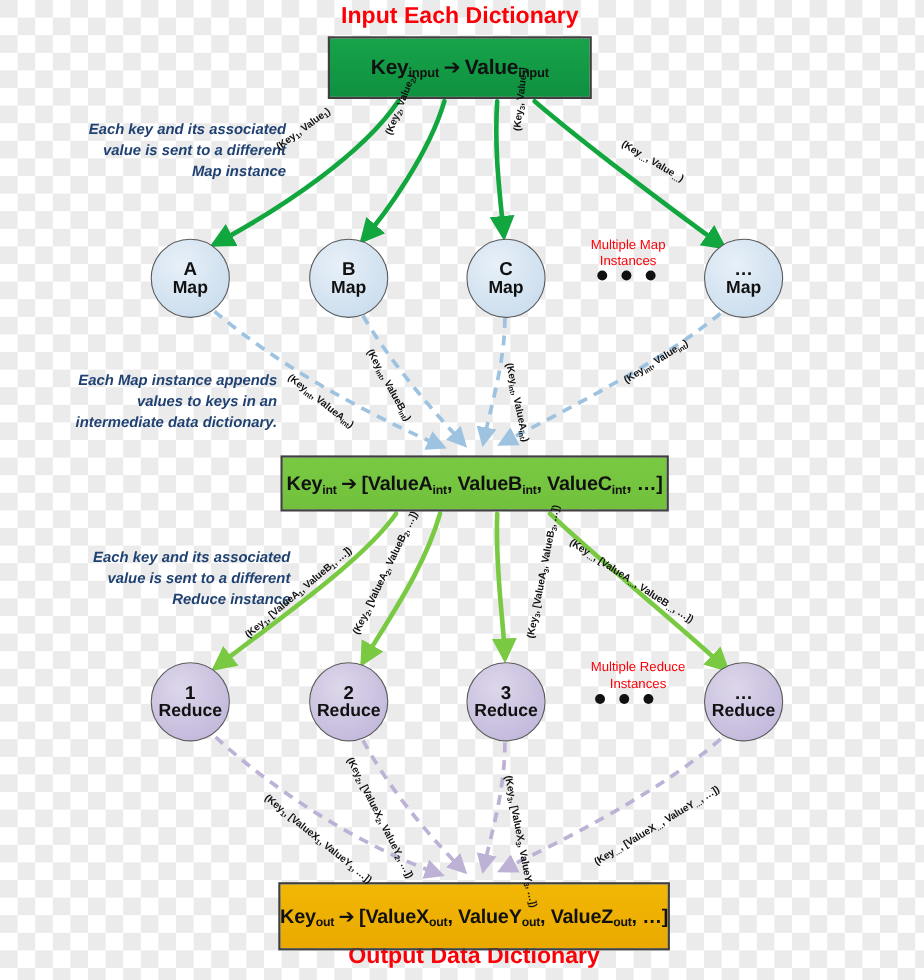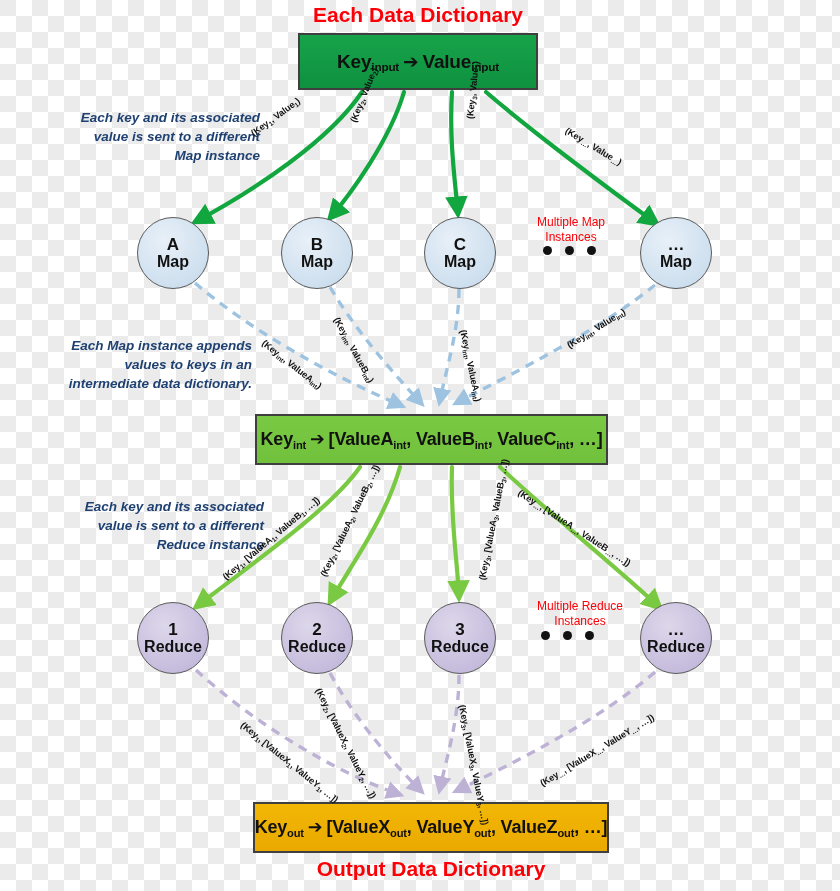--- a/index.html
+++ b/index.html
@@ -51,21 +51,21 @@
     font-size: 19px;
   }
   #intermediate-box {
     left: 255px; top: 414px;
     width: 353px; height: 51px;
     background: linear-gradient(180deg, #7ac943 0%, #72c13c 100%);
     font-size: 18px;
   }
   #output-box {
     left: 253px; top: 802px;
-    width: 356px; height: 51px;
+    width: 356px; height: 62px;
     background: linear-gradient(180deg, #f2b705 0%, #eaa900 100%);
     font-size: 18px;
   }
   .arrow-glyph {
     font-family: "DejaVu Sans", sans-serif;
     font-weight: bold;
     padding: 0 4px;
     font-size: 0.98em;
   }
 
@@ -205,21 +205,21 @@
     </g>
 
     <g fill="none" stroke="#bdb2d6" stroke-width="3.4" stroke-dasharray="9 7" stroke-linecap="butt" marker-end="url(#ah-purple)">
       <path d="M196,670 C250,720 330,770 398,794"></path>
       <path d="M330,673 C355,720 395,765 420,790"></path>
       <path d="M459,675 C459,720 446,760 440,788"></path>
       <path d="M655,672 C600,720 510,765 458,790"></path>
     </g>
   </svg>
 
-  <div class="red-title" id="input-title">Each Data Dictionary</div>
+  <div class="red-title" id="input-title">Input Each Dictionary</div>
   <div class="red-title" id="output-title">Output Data Dictionary</div>
 
   <div class="databox" id="intermediate-box">
     <span><span>Key</span><sub>int</sub><span class="arrow-glyph">➔</span><span>[</span><span>ValueA</span><sub>int</sub>,&nbsp;<span>ValueB</span><sub>int</sub>,&nbsp;<span>ValueC</span><sub>int</sub><span>, …]</span></span>
   </div>
 
   <div class="databox" id="input-box">
     <span><span>Key</span><sub>input</sub><span class="arrow-glyph">➔</span><span>Value</span><sub>input</sub></span>
   </div>
 

